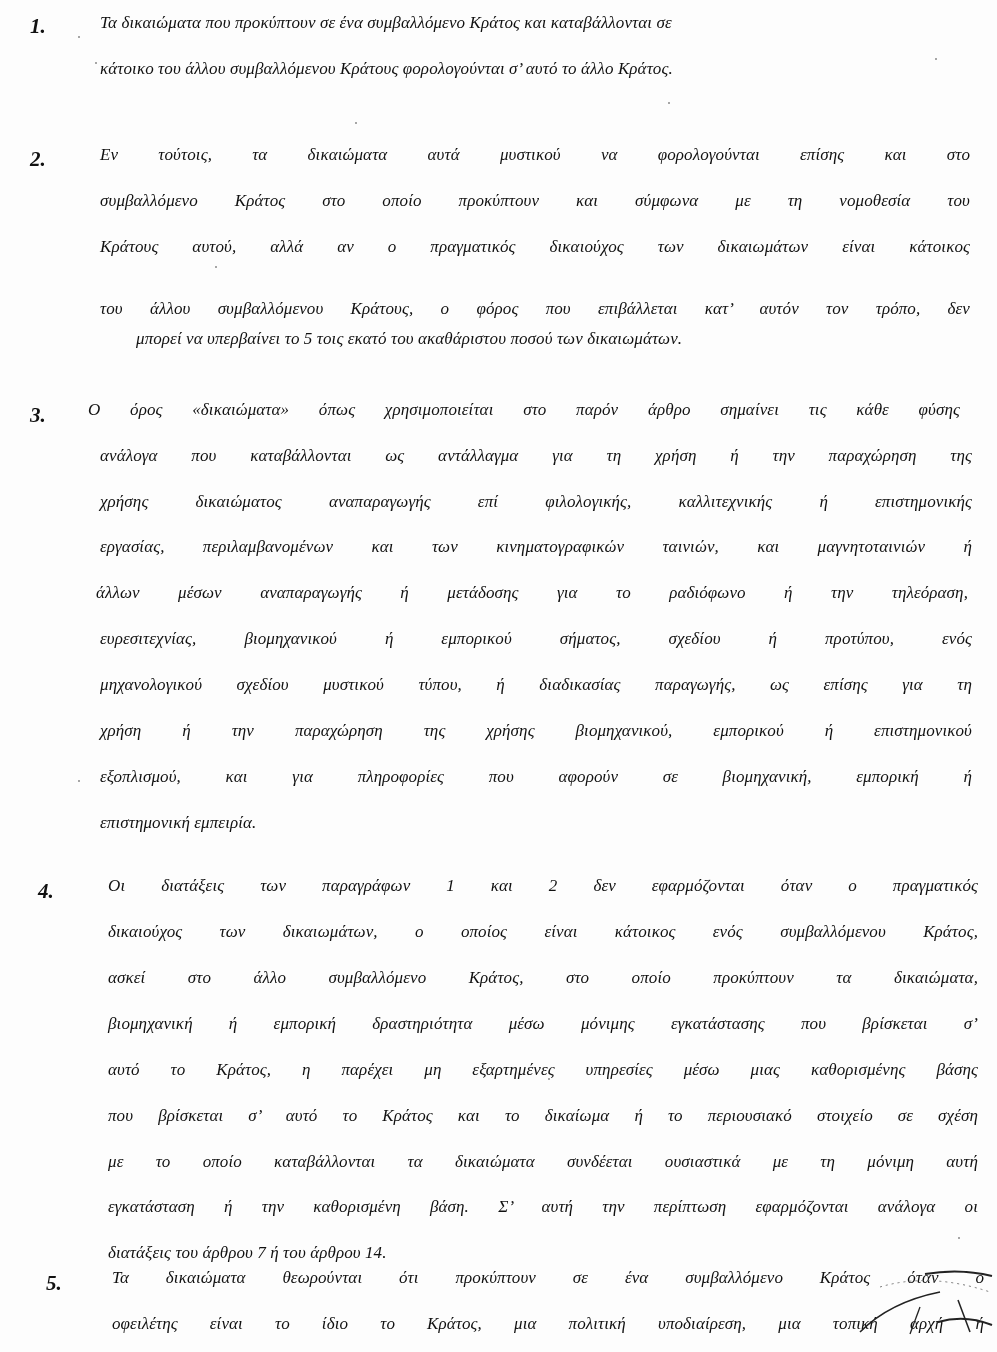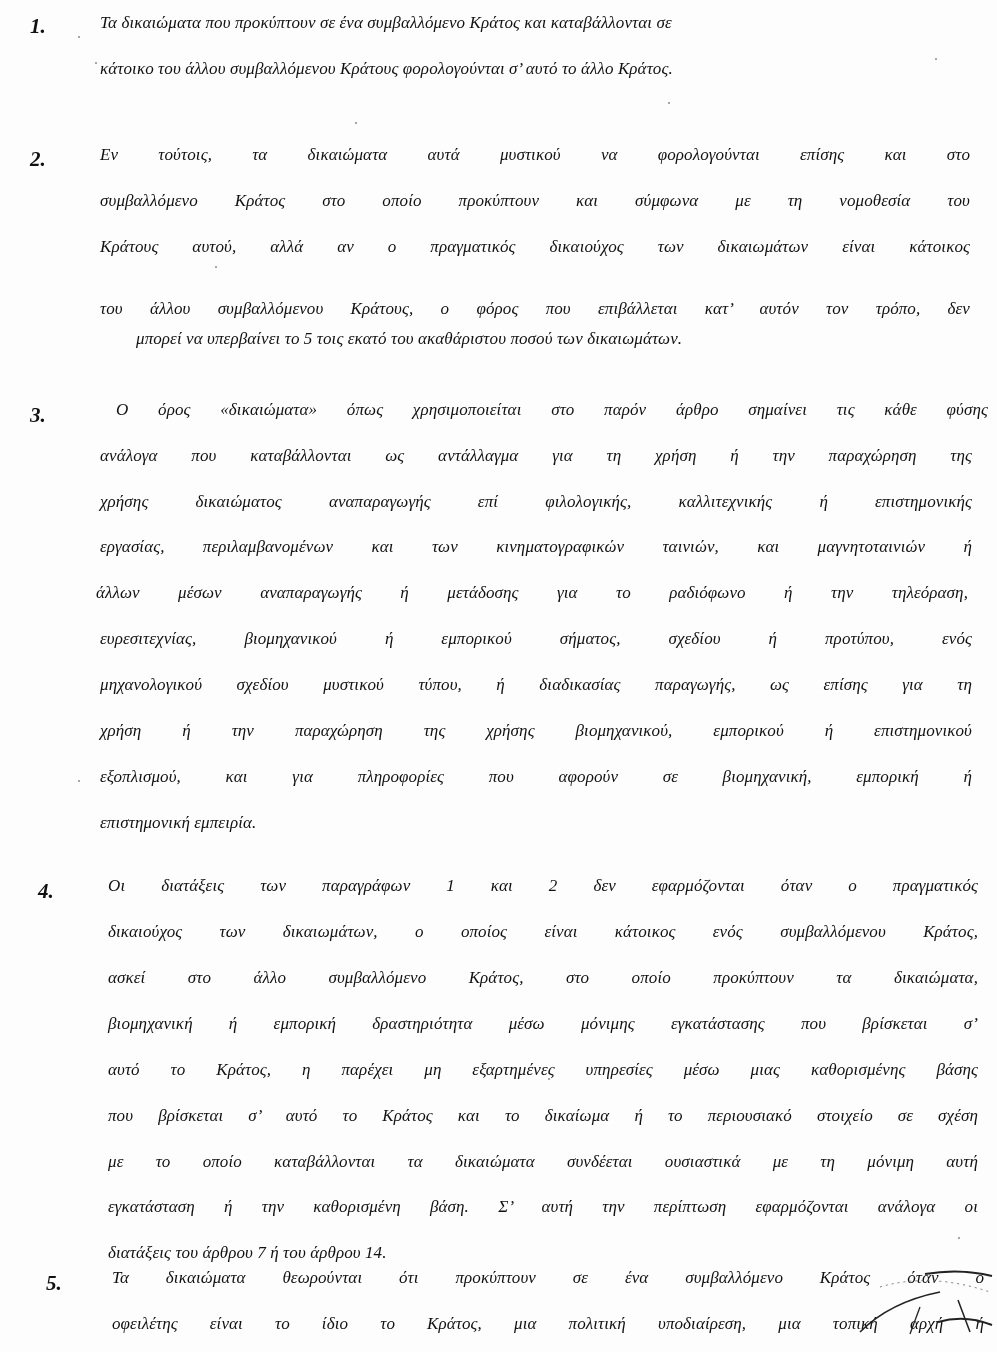--- a/index.html
+++ b/index.html
@@ -72,21 +72,21 @@
     <div class="num" style="left:30px; top:147px;">2.</div>
     <div class="line justify" style="left:100px; top:145px; width:870px;">Εν τούτοις, τα δικαιώματα αυτά μυστικού να φορολογούνται επίσης και στο</div>
     <div class="line justify" style="left:100px; top:191px; width:870px;">συμβαλλόμενο Κράτος στο οποίο προκύπτουν και σύμφωνα με τη νομοθεσία του</div>
     <div class="line justify" style="left:100px; top:237px; width:870px;">Κράτους αυτού, αλλά αν ο πραγματικός δικαιούχος των δικαιωμάτων είναι κάτοικος</div>
     <div class="line justify" style="left:100px; top:283px; width:870px;margin-top:16px;">του άλλου συμβαλλόμενου Κράτους, ο φόρος που επιβάλλεται κατ’ αυτόν τον τρόπο, δεν</div>
     <div class="line" style="left:100px; top:329px;margin-left:36px;">μπορεί να υπερβαίνει το 5 τοις εκατό του ακαθάριστου ποσού των δικαιωμάτων.</div>
   </div>
 
   <div class="para">
     <div class="num" style="left:30px; top:403px;">3.</div>
-    <div class="line justify" style="left:116px; top:400px; width:872px;font-family:Liberation Serif, serif;">Ο όρος «δικαιώματα» όπως χρησιμοποιείται στο παρόν άρθρο σημαίνει τις κάθε φύσης</div>
+    <div class="line justify" style="left:88px; top:400px; width:872px;font-family:Liberation Serif, serif;">Ο όρος «δικαιώματα» όπως χρησιμοποιείται στο παρόν άρθρο σημαίνει τις κάθε φύσης</div>
     <div class="line justify" style="left:100px; top:446px; width:872px;">ανάλογα που καταβάλλονται ως αντάλλαγμα για τη χρήση ή την παραχώρηση της</div>
     <div class="line justify" style="left:100px; top:492px; width:872px;">χρήσης δικαιώματος αναπαραγωγής επί φιλολογικής, καλλιτεχνικής ή επιστημονικής</div>
     <div class="line justify" style="left:100px; top:537px; width:872px;">εργασίας, περιλαμβανομένων και των κινηματογραφικών ταινιών, και μαγνητοταινιών ή</div>
     <div class="line justify" style="left:96px; top:583px; width:872px;">άλλων μέσων αναπαραγωγής ή μετάδοσης για το ραδιόφωνο ή την τηλεόραση,</div>
     <div class="line justify" style="left:100px; top:629px; width:872px;">ευρεσιτεχνίας, βιομηχανικού ή εμπορικού σήματος, σχεδίου ή προτύπου, ενός</div>
     <div class="line justify" style="left:100px; top:675px; width:872px;">μηχανολογικού σχεδίου  μυστικού τύπου, ή διαδικασίας παραγωγής, ως επίσης για τη</div>
     <div class="line justify" style="left:100px; top:721px; width:872px;">χρήση ή την παραχώρηση της χρήσης βιομηχανικού, εμπορικού ή επιστημονικού</div>
     <div class="line justify" style="left:100px; top:767px; width:872px;">εξοπλισμού, και για πληροφορίες που αφορούν σε βιομηχανική, εμπορική ή</div>
     <div class="line" style="left:100px; top:813px;">επιστημονική εμπειρία.</div>
   </div>

